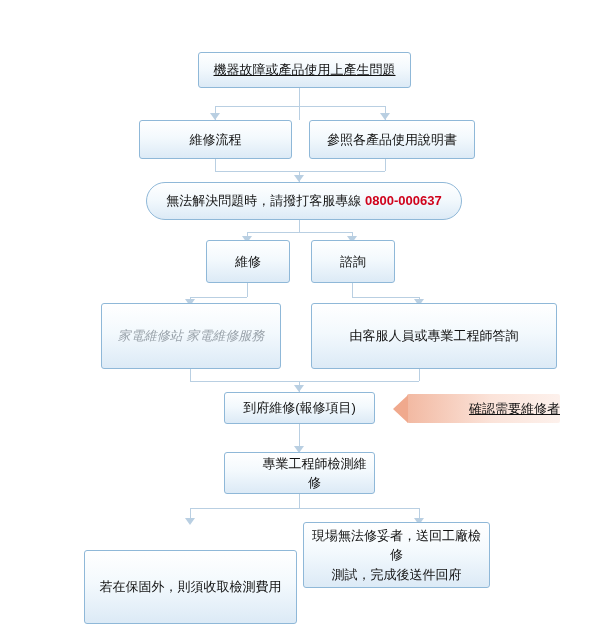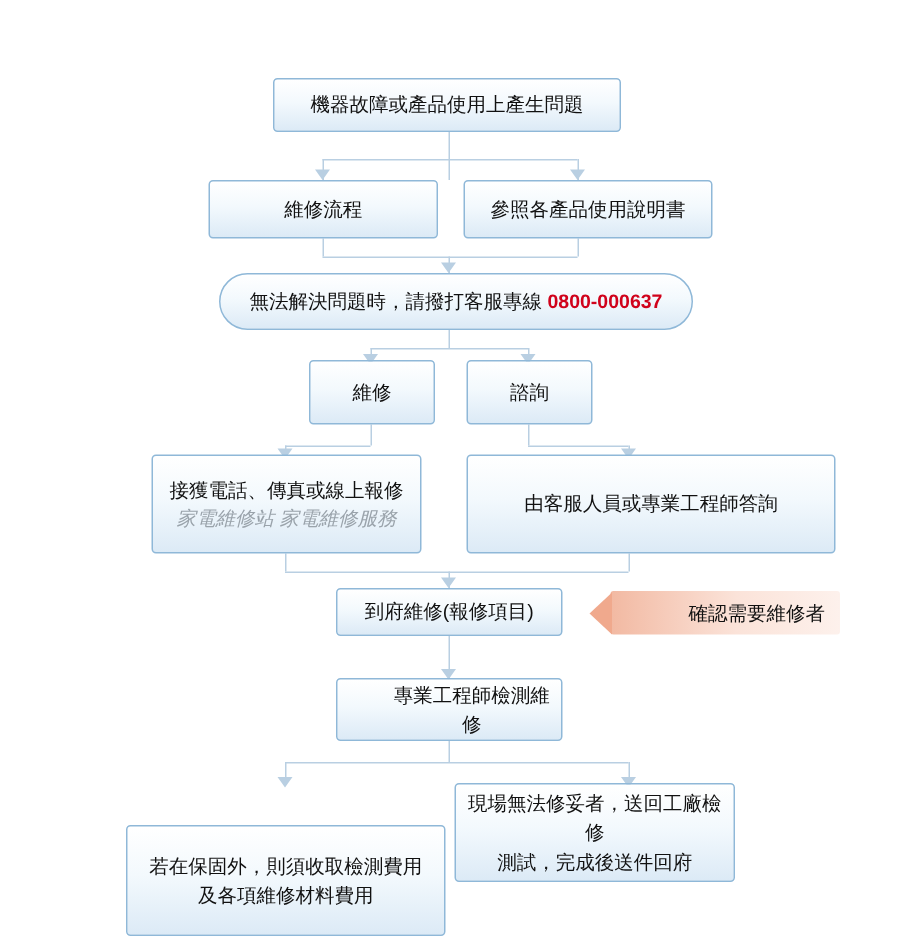--- a/index.html
+++ b/index.html
@@ -49,23 +49,23 @@
     font-style: italic;
   }
   .callout {
     position: absolute;
     box-sizing: border-box;
     font-size: 13px;
     color: #111111;
     display: flex;
     align-items: center;
     justify-content: flex-end;
-    padding-right: 10px;
     background: linear-gradient(to right, #f2b9a2 0%, #fbe3d9 55%, #fdf1ec 100%);
     border-radius: 2px;
+    text-decoration: underline;
   }
   .callout .arrowhead {
     position: absolute;
     left: -14px;
     top: 50%;
     transform: translateY(-50%);
     width: 0;
     height: 0;
     border-top: 14px solid transparent;
     border-bottom: 14px solid transparent;
@@ -129,21 +129,21 @@
   <div class="conn v" style="left:299px; top:424px; height:28px;"></div>
   <div class="arrow-down" style="left:294px; top:446px;"></div>
 
   <div class="conn v" style="left:299px; top:494px; height:14px;"></div>
   <div class="conn h" style="left:190px; top:508px; width:229px;"></div>
   <div class="conn v" style="left:190px; top:508px; height:14px;"></div>
   <div class="conn v" style="left:419px; top:508px; height:14px;"></div>
   <div class="arrow-down" style="left:185px; top:518px;"></div>
   <div class="arrow-down" style="left:414px; top:518px;"></div>
 
-  <div class="node" style="left:182px; top:52px; width:232px; height:36px;">
+  <div class="node" style="left:198px; top:52px; width:213px; height:36px;text-decoration:underline;">
     <span class="inner">機器故障或產品使用上產生問題</span>
   </div>
 
   <div class="node" style="left:139px; top:120px; width:153px; height:39px;">
     <span class="inner">維修流程</span>
   </div>
 
   <div class="node" style="left:309px; top:120px; width:166px; height:39px;">
     <span class="inner">參照各產品使用說明書</span>
   </div>
@@ -158,21 +158,20 @@
   <div class="node" style="left:206px; top:240px; width:84px; height:43px;">
     <span class="inner">維修</span>
   </div>
 
   <div class="node" style="left:311px; top:240px; width:84px; height:43px;">
     <span class="inner">諮詢</span>
   </div>
 
   <div class="node" style="left:101px; top:303px; width:180px; height:66px;">
     <span class="inner">
-      <span class="line2">接獲電話、傳真或線上報修</span>
       <span class="line2 muted">家電維修站 家電維修服務</span>
     </span>
   </div>
 
   <div class="node" style="left:311px; top:303px; width:246px; height:66px;">
     <span class="inner">由客服人員或專業工程師答詢</span>
   </div>
 
   <div class="node" style="left:224px; top:392px; width:151px; height:32px;">
     <span class="inner">到府維修(報修項目)</span>
@@ -183,21 +182,20 @@
     <span>確認需要維修者</span>
   </div>
 
   <div class="node" style="left:224px; top:452px; width:151px; height:42px;padding-left:36px;">
     <span class="inner">專業工程師檢測維修</span>
   </div>
 
   <div class="node" style="left:84px; top:550px; width:213px; height:74px;">
     <span class="inner">
       <span class="line2">若在保固外，則須收取檢測費用</span>
-      <span class="line2">及各項維修材料費用</span>
     </span>
   </div>
 
   <div class="node" style="left:303px; top:522px; width:187px; height:66px;">
     <span class="inner">
       <span class="line2">現場無法修妥者，送回工廠檢修</span>
       <span class="line2">測試，完成後送件回府</span>
     </span>
   </div>
 

